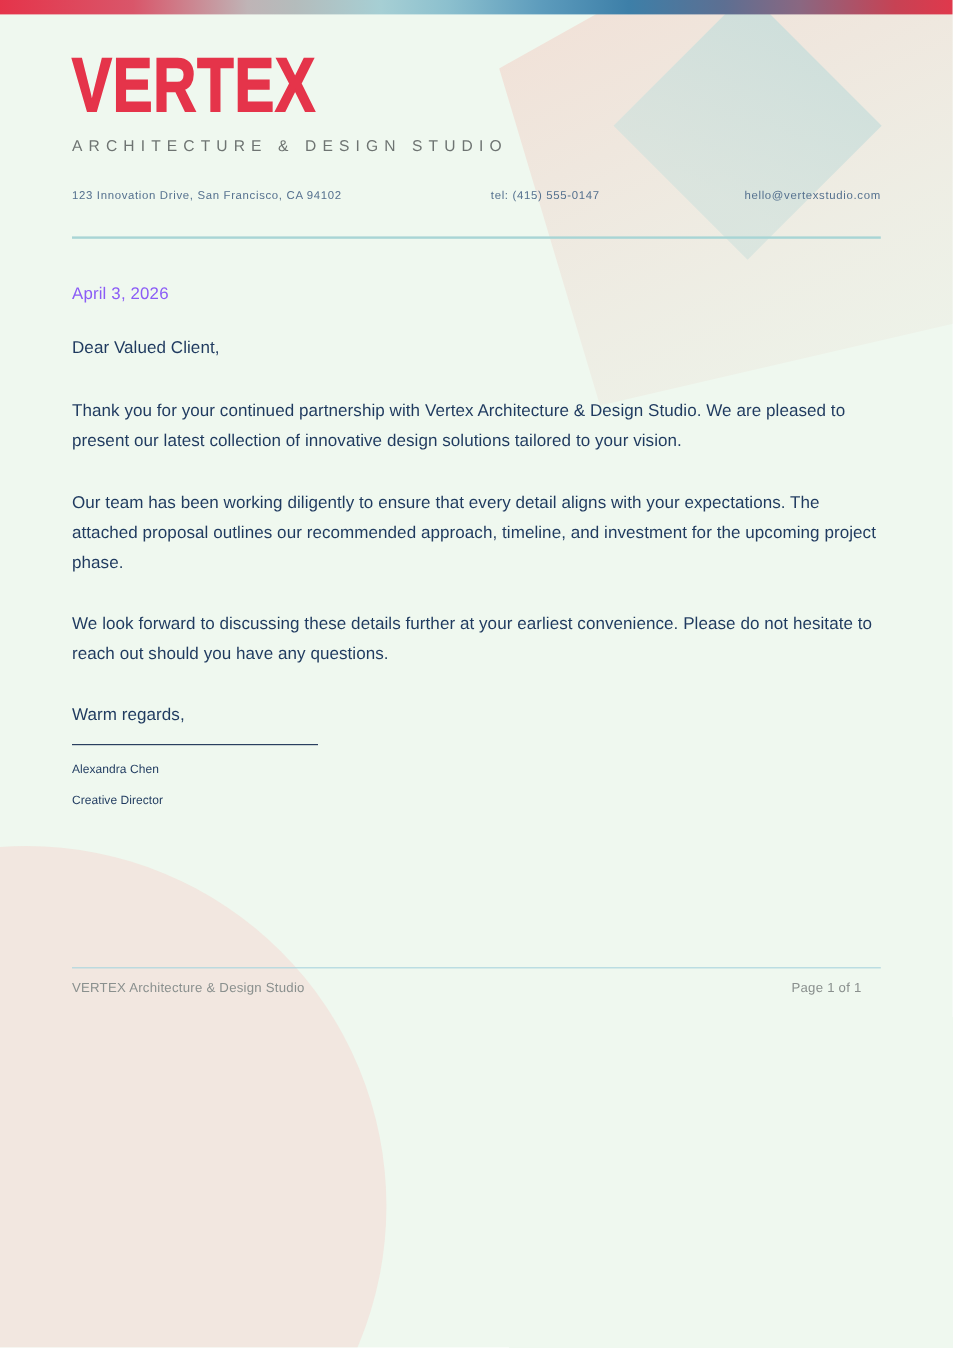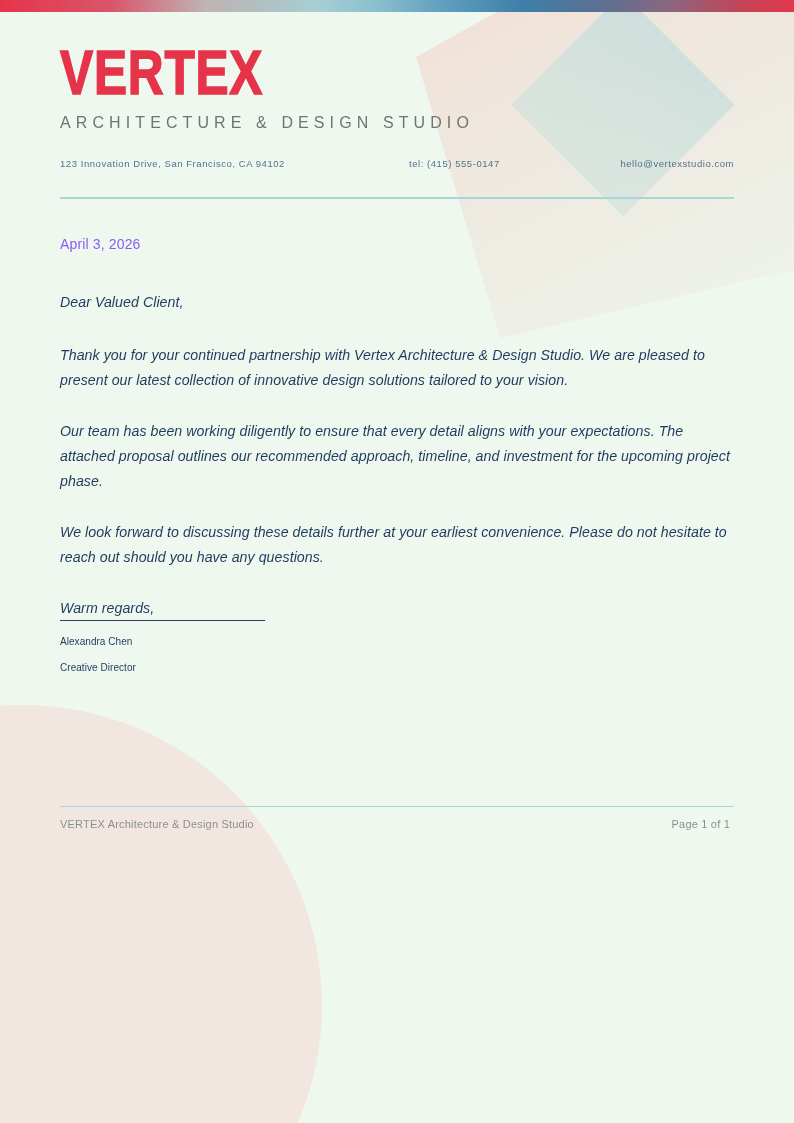--- a/index.html
+++ b/index.html
@@ -89,21 +89,21 @@
     color: #E5344A;
     transform: scaleX(0.80) scaleY(1.02);
     transform-origin: left top;
     white-space: nowrap;
     -webkit-text-stroke: 1.6px #E5344A;
     margin: 0;
     padding: 0;
   }
   .brand-tagline {
     margin-top: 18px;
-    font-size: 16px;
+    font-size: 13px;
     font-weight: 400;
     letter-spacing: 5.1px;
     color: #6E7472;
     white-space: nowrap;
   }
 
   .contact-row {
     position: absolute;
     left: 60px;
     top: 158px;
@@ -147,22 +147,21 @@
     position: absolute;
     left: 60px;
     top: 278px;
     width: 676px;
     color: #1F3A5F;
     font-size: 14.2px;
     line-height: 25px;
     letter-spacing: 0.05px;
   }
   .letter-body p {
-    margin: 12px 0 26px 0;
-    font-style: italic;
+    margin: 0 0 26px 0;
   }
   .letter-body p.salutation { margin-bottom: 28px; }
   .letter-body p.closing { margin-bottom: 0; }
 
   .signature-block {
     position: absolute;
     left: 60px;
     top: 620px;
     color: #1F3A5F;
   }
@@ -190,21 +189,21 @@
   .footer-item {
     position: absolute;
     top: 0;
     font-size: 11px;
     color: #8A908E;
     letter-spacing: 0.2px;
     white-space: nowrap;
   }
   .footer-left   { left: 0; }
   .footer-center { left: 0; width: 674px; text-align: center; }
-  .footer-right  { right: 4px; padding-left: 30px; }
+  .footer-right  { right: 16px; padding-left: 30px; }
 </style>
 </head>
 <body>
 
 <div class="page">
 
   <div class="decor-layer">
     <svg class="decor-svg" viewBox="0 0 794 1123" xmlns="http://www.w3.org/2000/svg">
       <defs>
         <linearGradient id="pinkPolyGrad" x1="0" y1="0" x2="0.55" y2="1">

